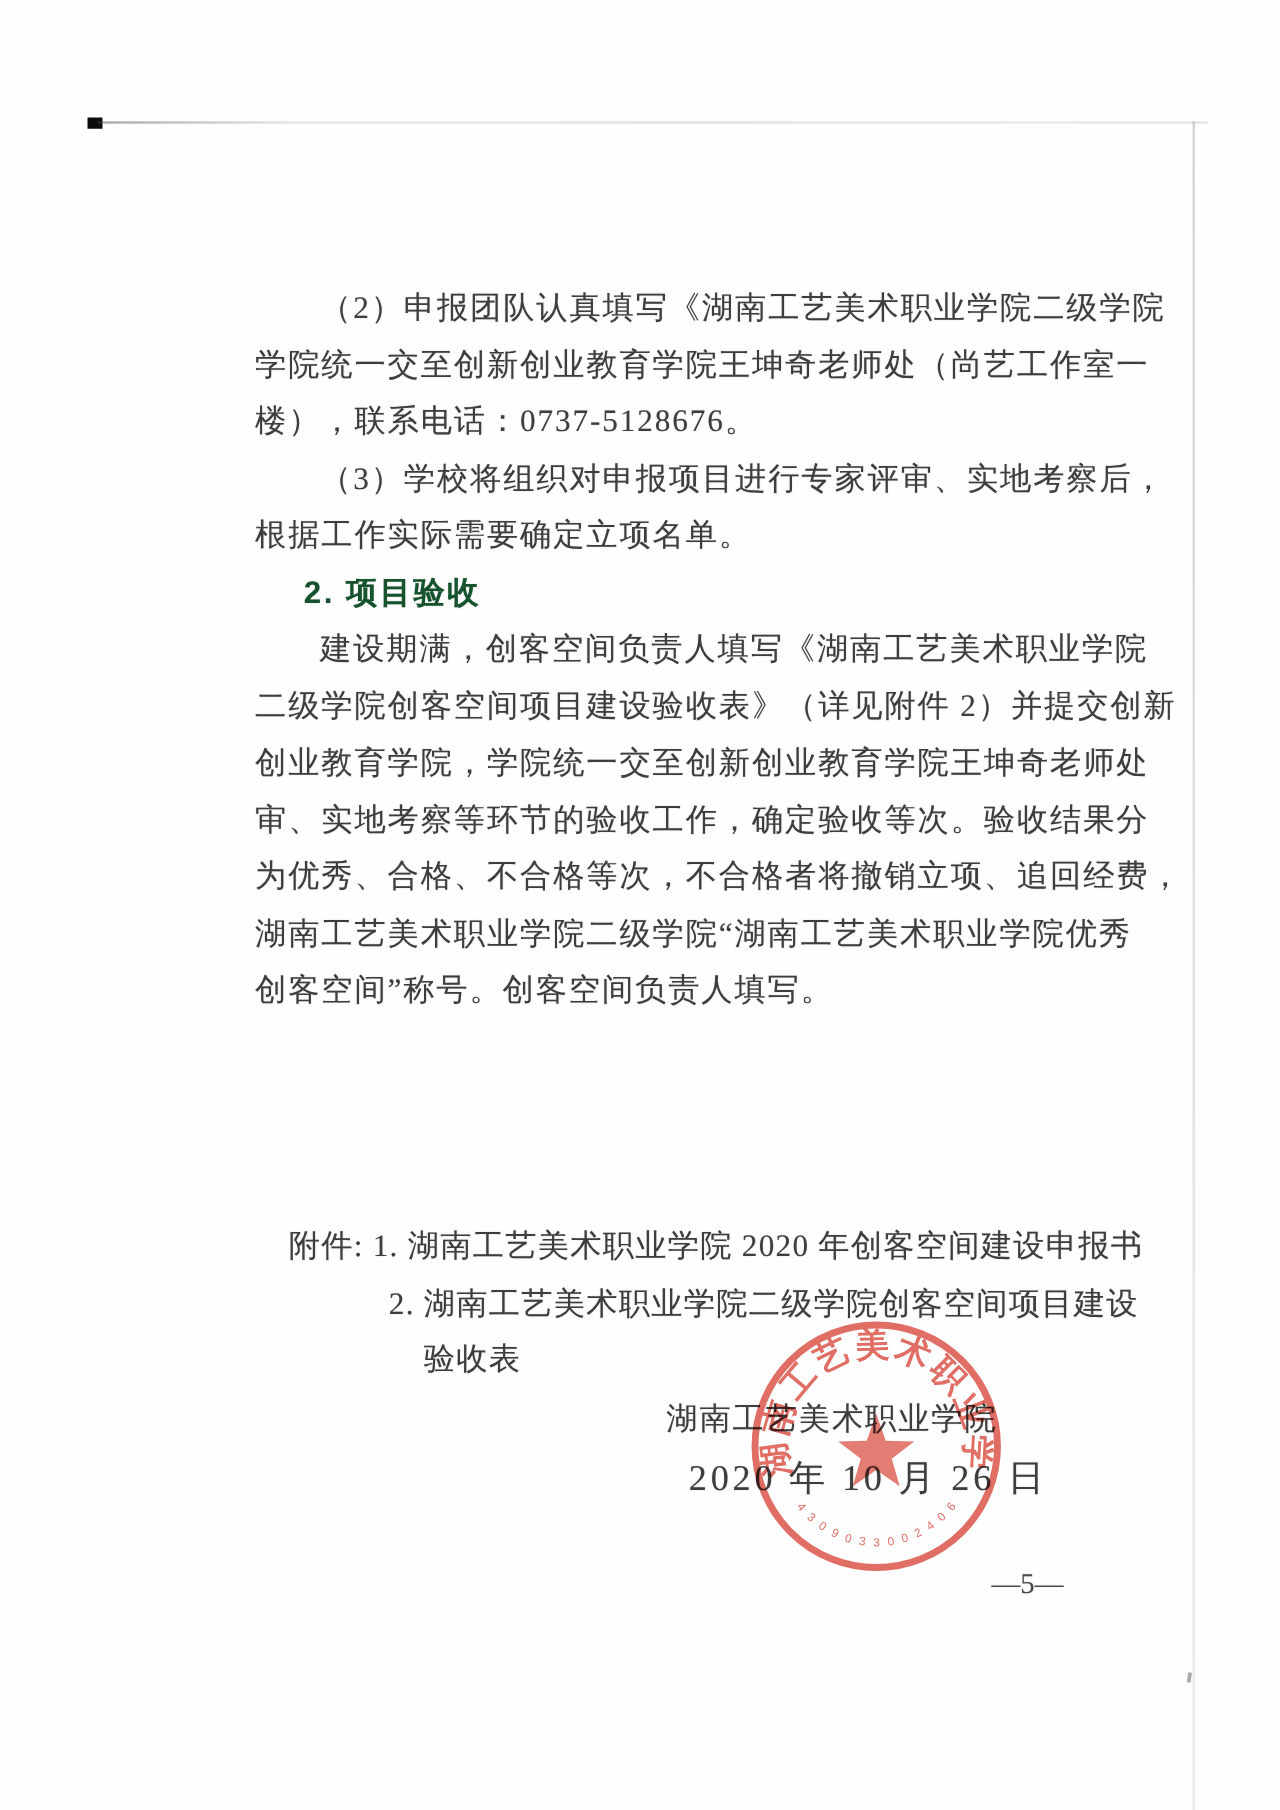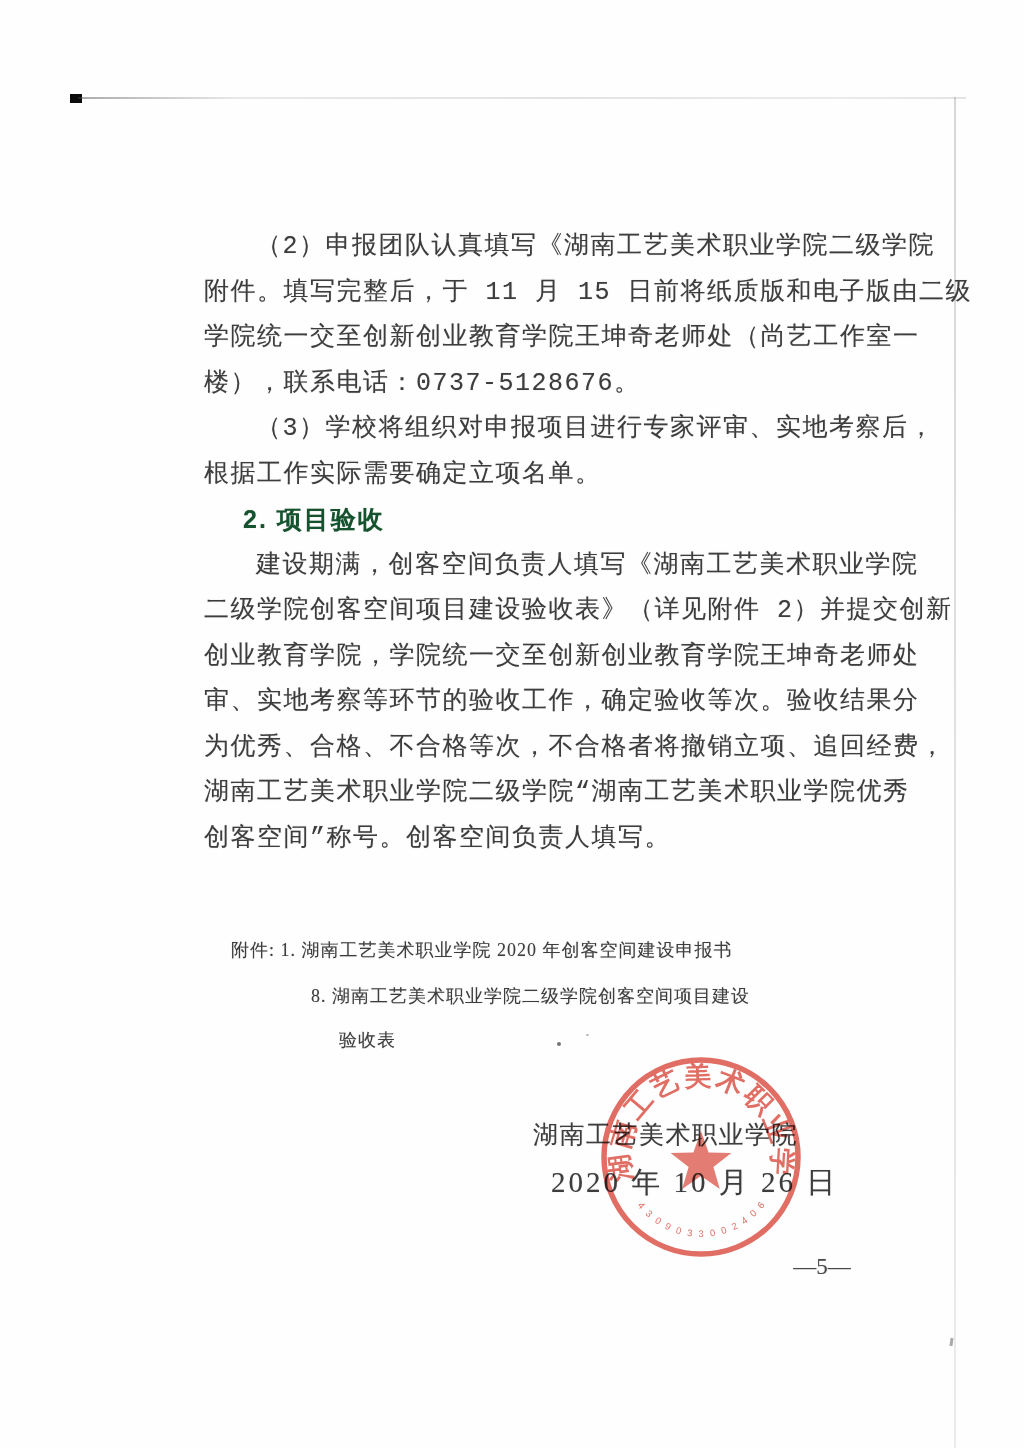--- a/index.html
+++ b/index.html
@@ -41,36 +41,37 @@
     background: rgba(100,100,100,.55); transform: rotate(8deg);
   }
 
   
   .body-text {
     position: absolute; left: 204px; top: 224px; width: 660px;
     font-size: 25px; letter-spacing: 1.5px; line-height: 45.5px;
     text-shadow: 0 0 1px rgba(70,70,70,.35);
     white-space: nowrap;
   }
-  .line { height: 45.5px; font-family: Liberation Mono, monospace; }
+  .line { height: 45.5px; }
   .line--indent { padding-left: 52px; }
   .line--heading {
     padding-left: 39px;
     font-weight: bold;
     font-family: "Liberation Sans", "DejaVu Sans", sans-serif;
     letter-spacing: 2px;
     color: #14532d;
   }
 
   
   .attach-line {
     position: absolute;
-    font-size: 18px; letter-spacing: 1px;
+    font-size: 25px; letter-spacing: 1px;
     text-shadow: 0 0 1px rgba(70,70,70,.35);
     white-space: nowrap;
+    margin-top: 42px;
   }
   .attach-1 { left: 231px; top: 938px; }
   .attach-2 { left: 311px; top: 984px; }
   .attach-3 { left: 339px; top: 1028px; font-family: Liberation Serif, serif; }
 
   
   .sig-org {
     position: absolute; left: 533px; top: 1118px;
     font-size: 25px; letter-spacing: 1.5px;
     text-shadow: 0 0 1px rgba(70,70,70,.35);
@@ -105,37 +106,36 @@
 
   <div class="mark-black"></div>
   <div class="edge-top"></div>
   <div class="edge-right"></div>
   <div class="speck-dot"></div>
   <div class="speck-dot2"></div>
   <div class="speck-corner"></div>
 
   <div class="body-text">
     <div class="line line--indent">（2）申报团队认真填写《湖南工艺美术职业学院二级学院</div>
-    <div class="line">附件。填写完整后，于 11 月 15 日前将纸质版和电子版由二级</div>
     <div class="line">学院统一交至创新创业教育学院王坤奇老师处（尚艺工作室一</div>
     <div class="line">楼），联系电话：0737-5128676。</div>
     <div class="line line--indent">（3）学校将组织对申报项目进行专家评审、实地考察后，</div>
     <div class="line">根据工作实际需要确定立项名单。</div>
     <div class="line line--heading">2. 项目验收</div>
     <div class="line line--indent">建设期满，创客空间负责人填写《湖南工艺美术职业学院</div>
     <div class="line">二级学院创客空间项目建设验收表》（详见附件 2）并提交创新</div>
     <div class="line">创业教育学院，学院统一交至创新创业教育学院王坤奇老师处</div>
     <div class="line">审、实地考察等环节的验收工作，确定验收等次。验收结果分</div>
     <div class="line">为优秀、合格、不合格等次，不合格者将撤销立项、追回经费，</div>
     <div class="line">湖南工艺美术职业学院二级学院“湖南工艺美术职业学院优秀</div>
     <div class="line">创客空间”称号。创客空间负责人填写。</div>
   </div>
 
   <div class="attach-line attach-1">附件: 1. 湖南工艺美术职业学院 2020 年创客空间建设申报书</div>
-  <div class="attach-line attach-2">8. 湖南工艺美术职业学院二级学院创客空间项目建设</div>
+  <div class="attach-line attach-2">2. 湖南工艺美术职业学院二级学院创客空间项目建设</div>
   <div class="attach-line attach-3">验收表</div>
 
   <div class="sig-org">湖南工艺美术职业学院</div>
   <div class="sig-date">2020 年 10 月 26 日</div>
 
   <svg class="seal" viewBox="0 0 212 212">
     <circle cx="106" cy="106" r="97" fill="none" stroke-width="5.5" stroke="#dd5a4e"></circle>
     <polygon points="106,80 98.4,101.5 75.6,102.1 93.6,116 87.2,137.9 106,125 124.8,137.9 118.4,116 136.4,102.1 113.6,101.5" opacity="0.9" fill="#dd5a4e"></polygon>
     <defs>
       <path id="sealArcTop" d="M 38.3,130.6 A 72,72 0 1 1 173.7,130.6" fill="none"></path>

